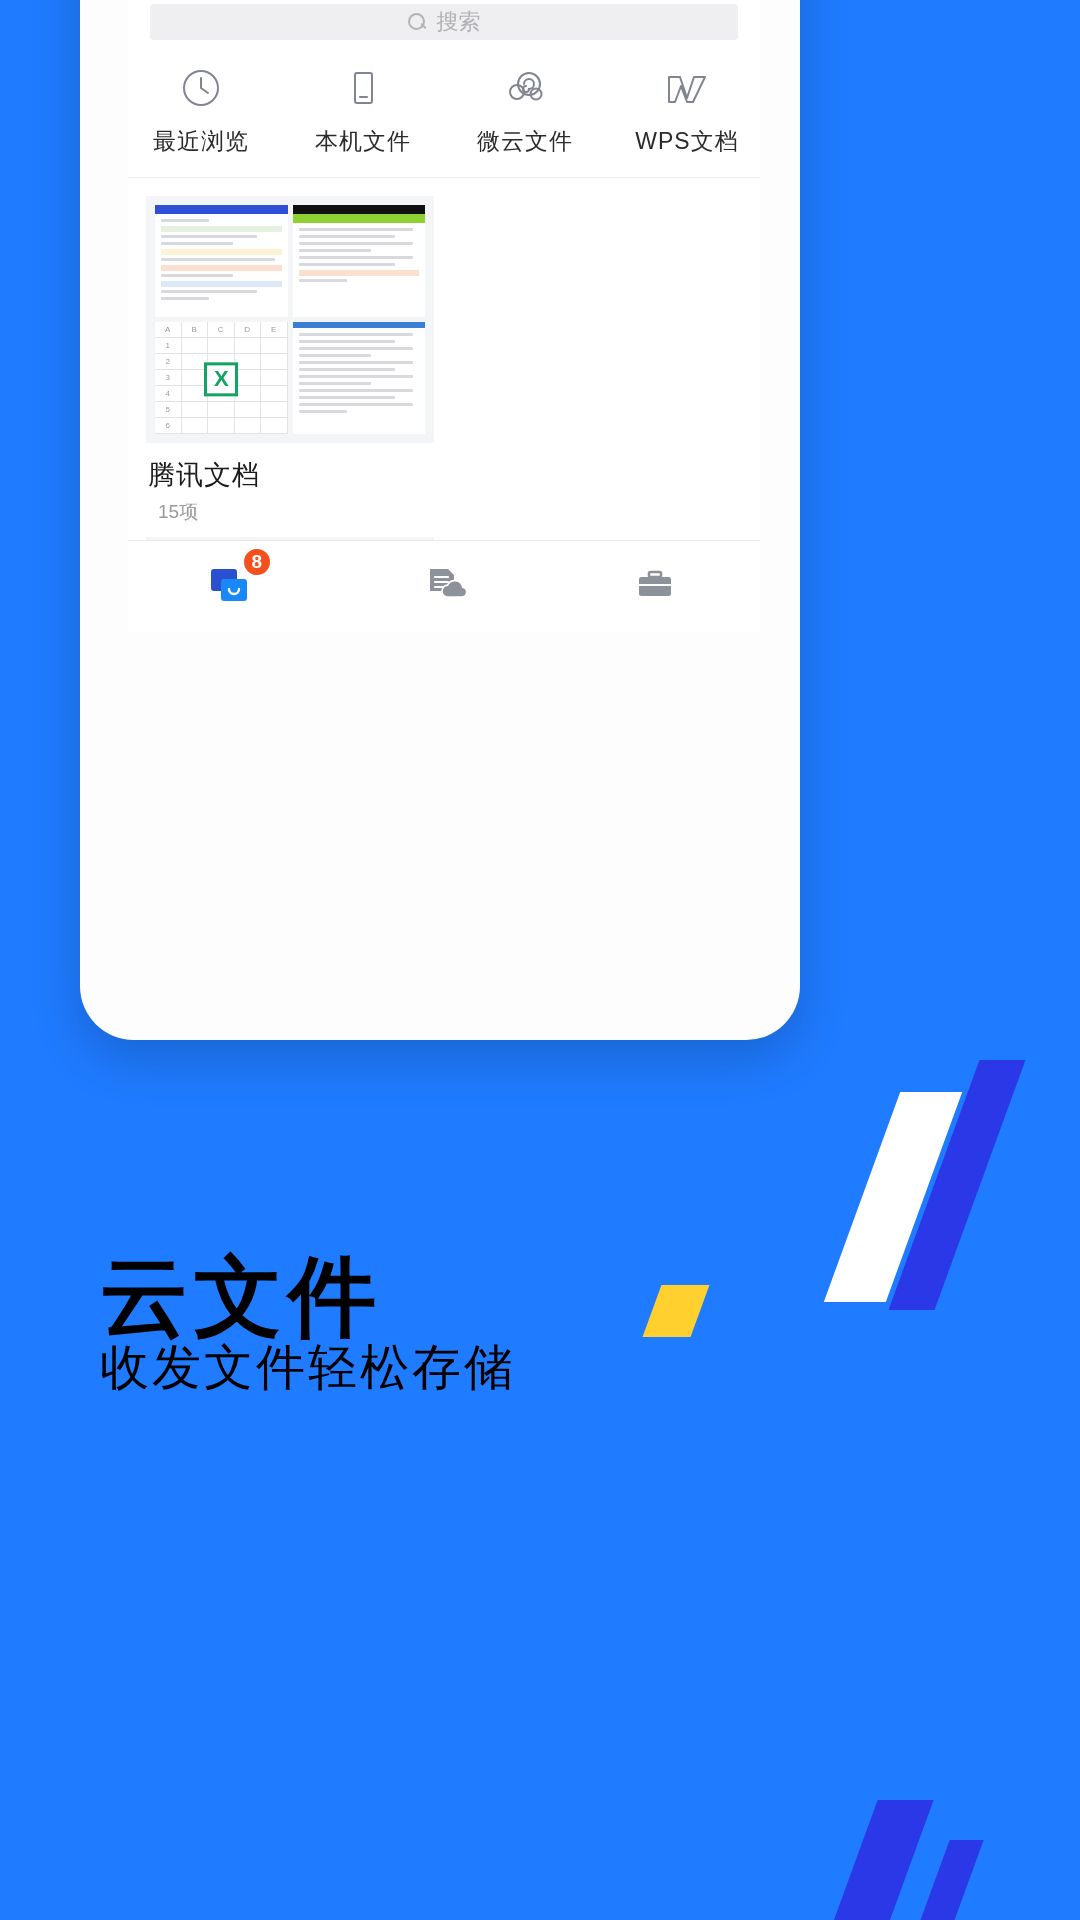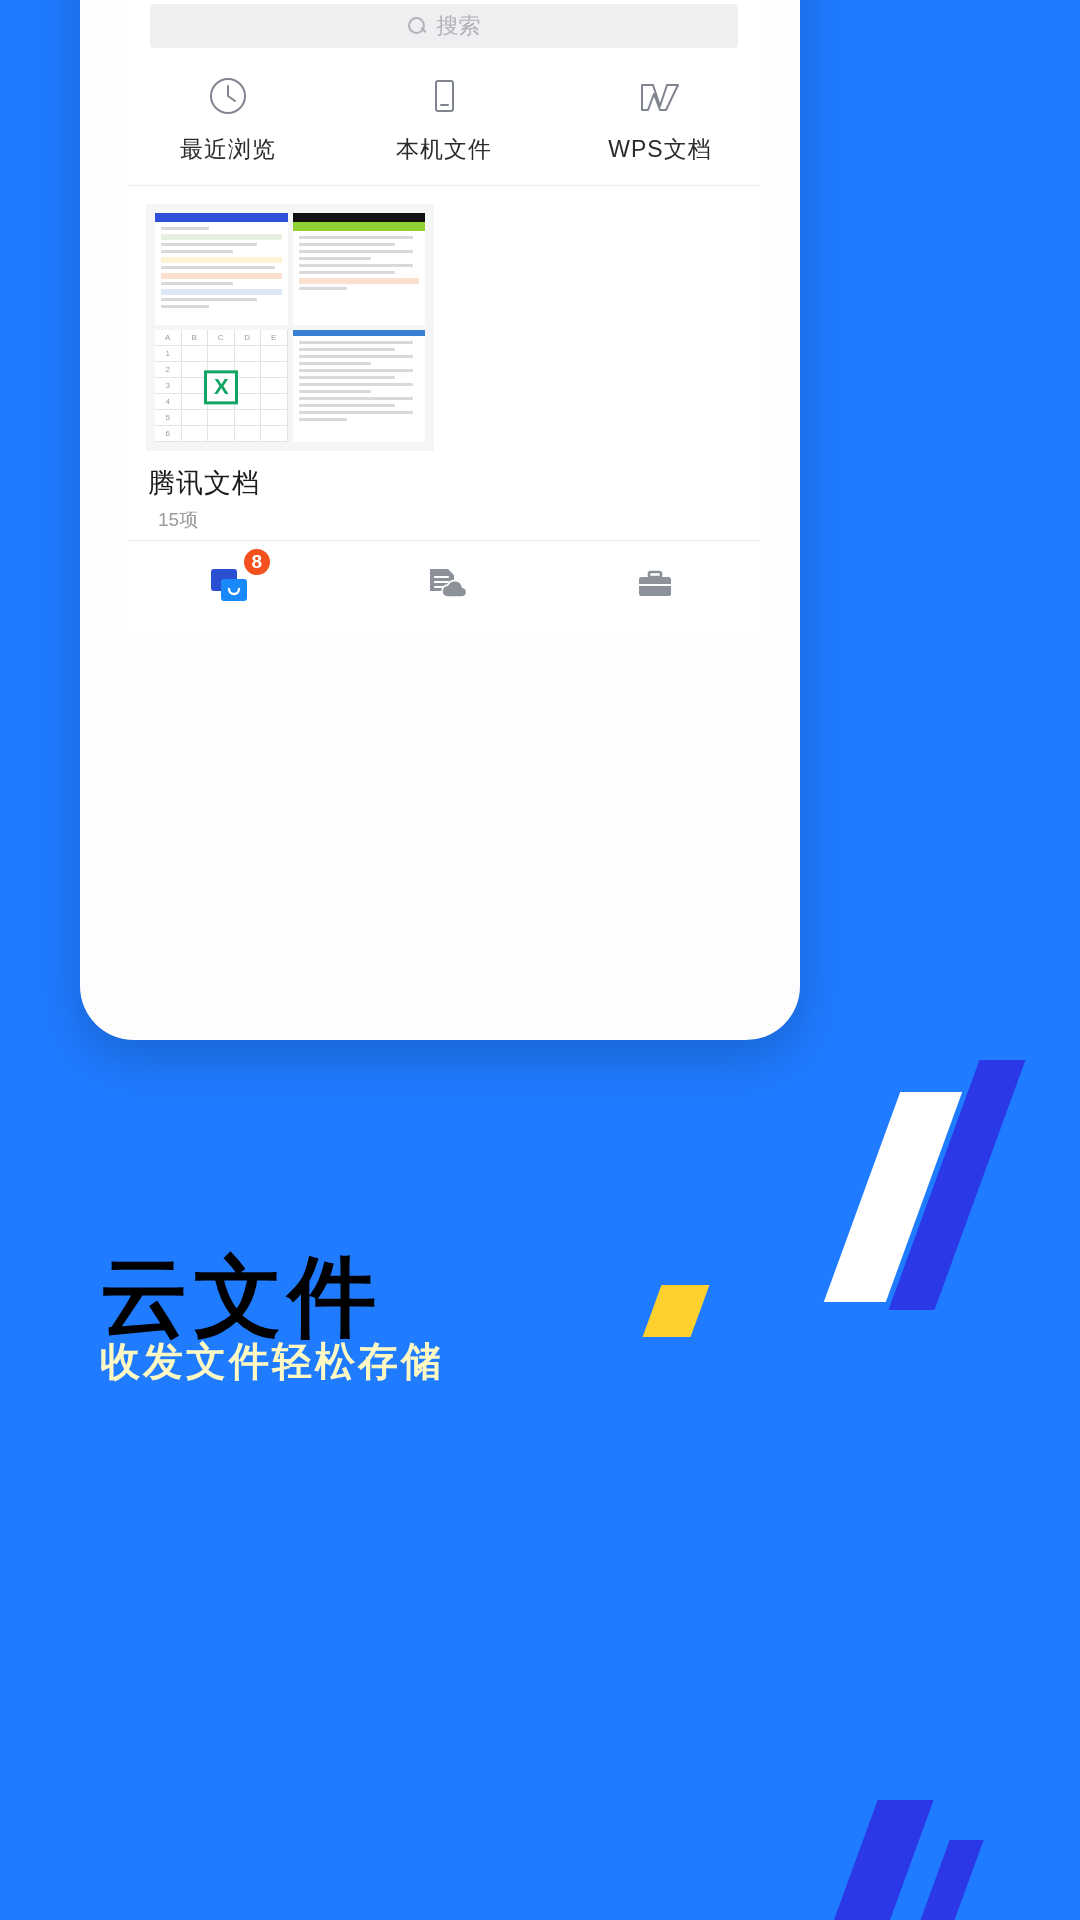--- a/index.html
+++ b/index.html
@@ -31,21 +31,21 @@
     position: absolute;
     left: 48px; top: 250px;
     width: 632px; height: 632px;
     background: #ffffff;
     overflow: hidden;
   }
 
   
   .search-wrap { padding: 4px 22px 0 22px; }
   .search-bar {
-    height: 44px; background: #efeff1; border-radius: 4px;
+    height: 36px; background: #efeff1; border-radius: 4px;
     display: flex; align-items: center; justify-content: center; gap: 10px;
   }
   .search-icon { width: 19px; height: 19px; position: relative; display: inline-block; }
   .search-icon::before {
     content: ""; position: absolute; left: 0; top: 0;
     width: 13px; height: 13px; border: 2px solid #b3b3b8; border-radius: 50%;
   }
   .search-icon::after {
     content: ""; position: absolute; left: 12px; top: 12px;
     width: 7px; height: 2px; background: #b3b3b8; transform: rotate(45deg);
@@ -133,21 +133,21 @@
     border:2px solid #fff; padding:0 5px;
   }
 
   
   .headline {
     position:absolute; left:100px; top:1238px;
     color:#000000; font-size:88px; font-weight:700; letter-spacing:6px;
   }
   .subcopy {
     position:absolute; left:100px; top:1330px;
-    color:#fef9c3; font-size:40px; line-height:1.55; letter-spacing:3px; font-weight:700;
+    color:#000000; font-size:49px; line-height:1.55; letter-spacing:3px; font-weight:400;
   }
 </style>
 </head>
 <body>
 
 <div class="bg-slash slash-white-big"></div>
 <div class="bg-slash slash-blue-dark"></div>
 <div class="bg-slash slash-yellow"></div>
 <div class="bg-slash slash-bottom-1"></div>
 <div class="bg-slash slash-bottom-2"></div>
@@ -177,20 +177,31 @@
       <div class="entry">
         <span class="entry-icon">
           <svg width="44" height="44" viewBox="0 0 44 44">
             <rect x="14" y="7" width="17" height="30" rx="2" fill="none" stroke="#80858f" stroke-width="2"></rect>
             <line x1="19" y1="31" x2="26" y2="31" stroke="#80858f" stroke-width="2" stroke-linecap="round"></line>
           </svg>
         </span>
         <span class="entry-label">本机文件</span>
       </div>
 
+      <div class="entry">
+        <span class="entry-icon">
+          <svg width="46" height="44" viewBox="0 0 46 44">
+            <circle cx="27" cy="18" r="11" fill="none" stroke="#80858f" stroke-width="2"></circle>
+            <path d="M27 18 m-5 0 a5 5 0 1 1 5 5 a3 3 0 1 1 -3 -3" fill="none" stroke="#80858f" stroke-width="2" stroke-linecap="round"></path>
+            <circle cx="15" cy="26" r="7" fill="none" stroke="#80858f" stroke-width="2"></circle>
+            <circle cx="34" cy="28" r="5.5" fill="none" stroke="#80858f" stroke-width="2"></circle>
+          </svg>
+        </span>
+        <span class="entry-label">微云文件</span>
+      </div>
 
       <div class="entry">
         <span class="entry-icon">
           <svg width="50" height="44" viewBox="0 0 50 44">
             <path d="M7 11 L18 11 L25 32 L32 11 L43 11 L31 36 L25 36 L19 20 L13 36 L7 36 Z" fill="none" stroke="#80858f" stroke-width="2" stroke-linejoin="round"></path>
           </svg>
         </span>
         <span class="entry-label">WPS文档</span>
       </div>
 

